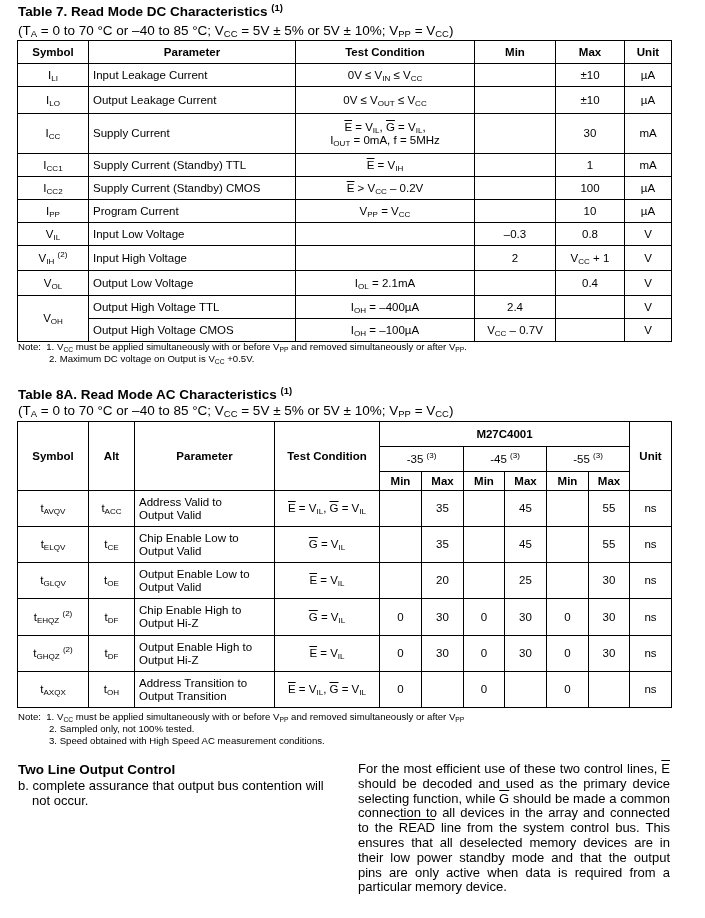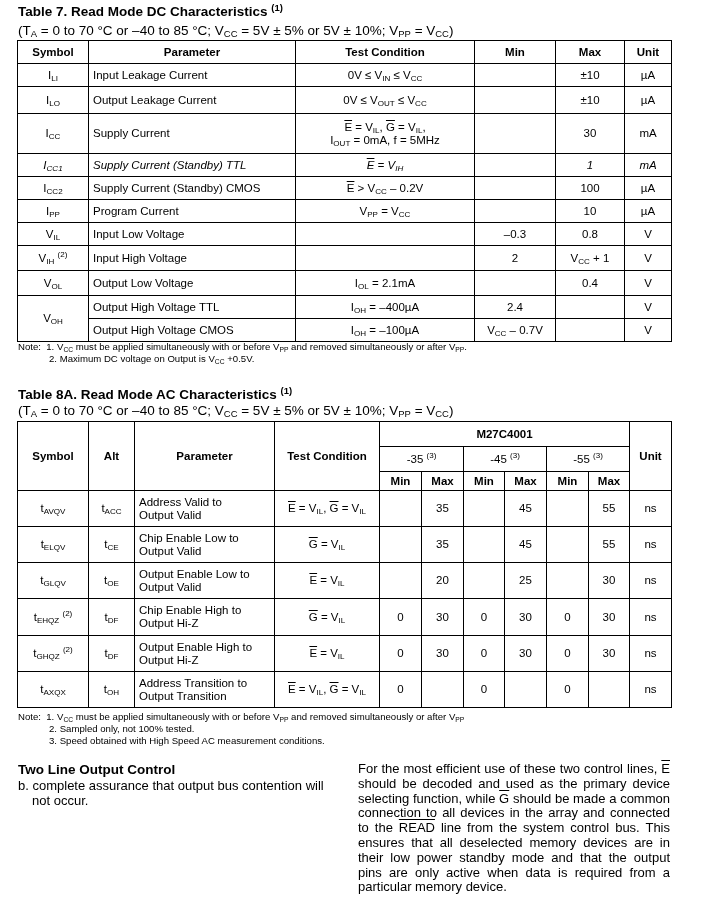--- a/index.html
+++ b/index.html
@@ -62,21 +62,21 @@
     <td class="c">µA</td>
   </tr>
   <tr style="height:40px;">
     <td class="c"><span>I</span><sub>CC</sub></td>
     <td class="l">Supply Current</td>
     <td class="c"><span class="ov">E</span><span> = V</span><sub>IL</sub><span>, </span><span class="ov">G</span><span> = V</span><sub>IL</sub><span>,</span><br><span>I</span><sub>OUT</sub><span> = 0mA, f = 5MHz</span></td>
     <td class="c"></td>
     <td class="c">30</td>
     <td class="c">mA</td>
   </tr>
-  <tr style="height:23px;font-style:italic;">
+  <tr style="height:23px;">
     <td class="c"><span>I</span><sub>CC1</sub></td>
     <td class="l">Supply Current (Standby) TTL</td>
     <td class="c"><span class="ov">E</span><span> = V</span><sub>IH</sub></td>
     <td class="c"></td>
     <td class="c">1</td>
     <td class="c">mA</td>
   </tr>
   <tr style="height:23px;">
     <td class="c"><span>I</span><sub>CC2</sub></td>
     <td class="l">Supply Current (Standby) CMOS</td>

